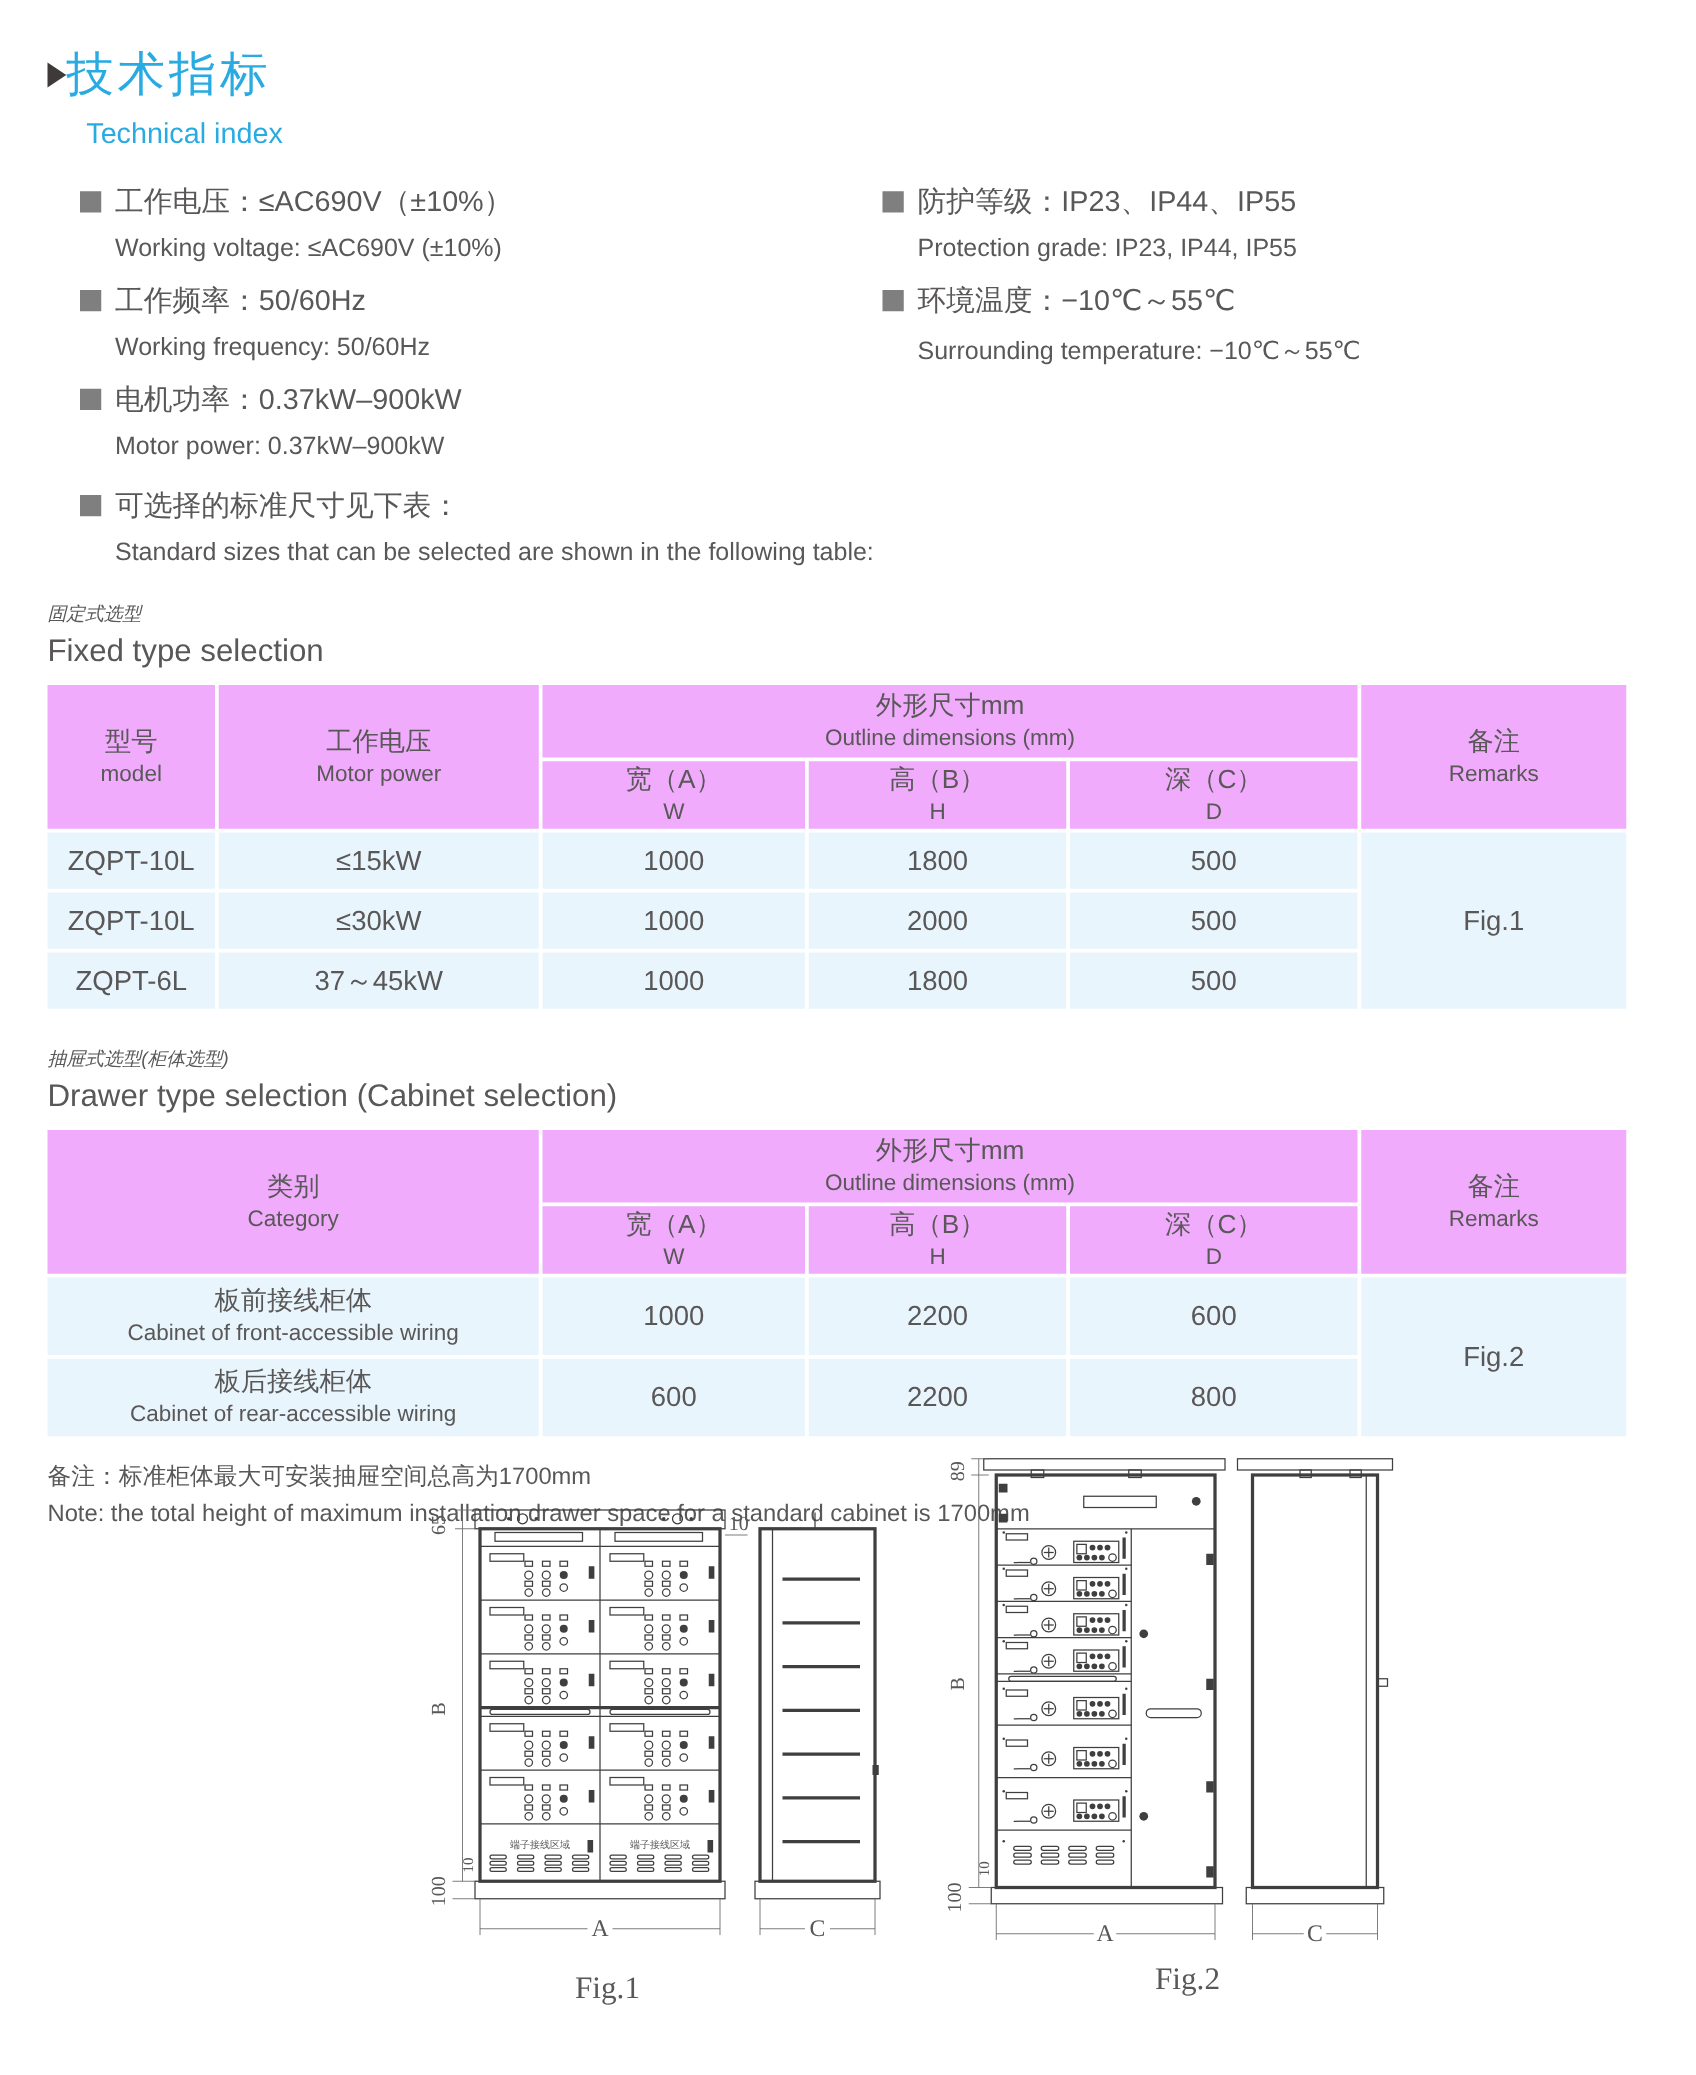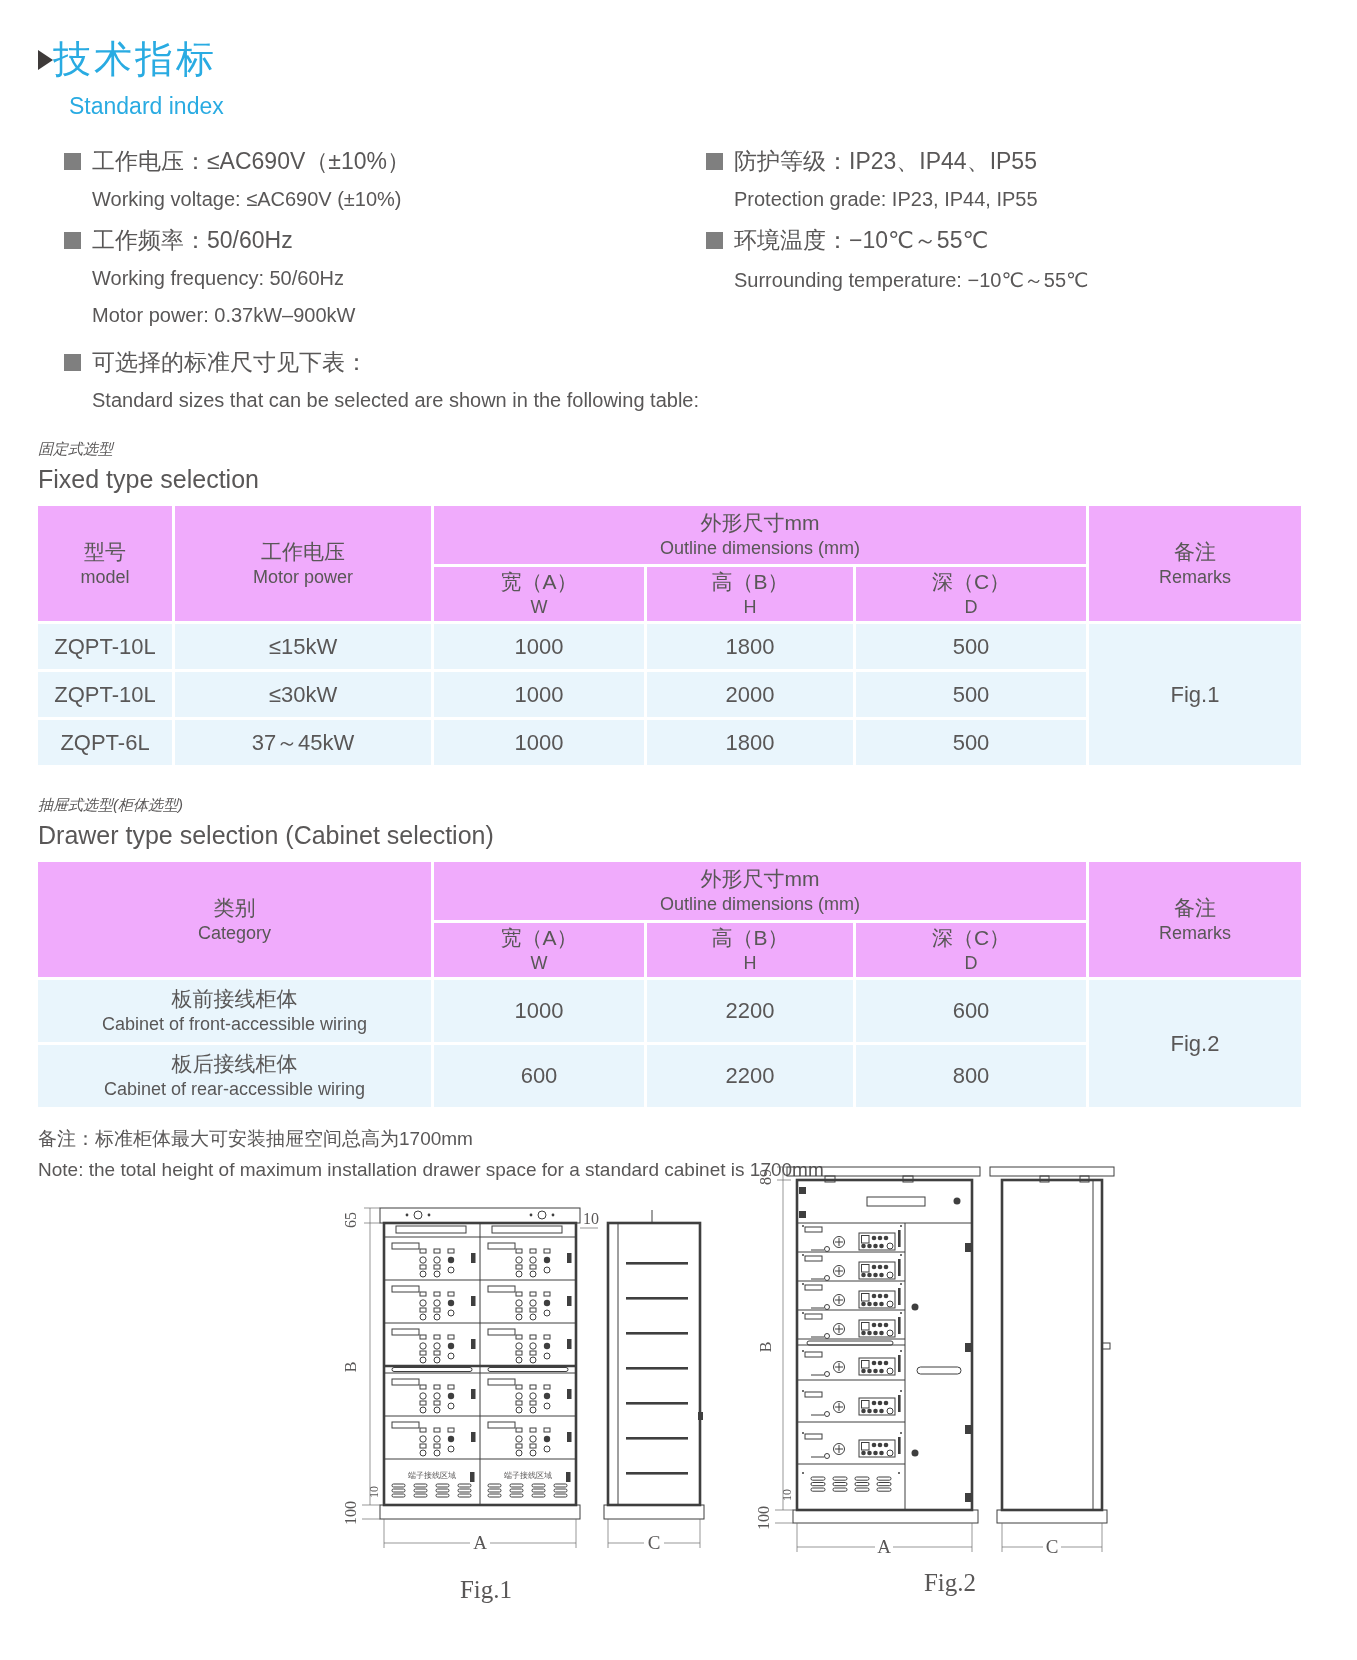--- a/index.html
+++ b/index.html
@@ -55,39 +55,43 @@
 </head>
 <body>
 
 <div class="page">
   <div class="content">
 
     <div class="title-row">
       <span class="arrow-icon"></span>
       <span class="title">技术指标</span>
     </div>
-    <div class="subtitle">Standard index</div>
+    <div class="subtitle">Technical index</div>
 
     <div class="specs">
       <div>
         <div class="spec-item">
           <div class="spec-zh">
               <span class="sq"></span>
               <span>工作电压：≤AC690V（±10%）</span>
             </div>
           <div class="spec-en">Working voltage: ≤AC690V (±10%)</div>
         </div>
         <div class="spec-item">
           <div class="spec-zh">
               <span class="sq"></span>
               <span>工作频率：50/60Hz</span>
             </div>
           <div class="spec-en">Working frequency: 50/60Hz</div>
         </div>
         <div class="spec-item">
+          <div class="spec-zh">
+              <span class="sq"></span>
+              <span>电机功率：0.37kW–900kW</span>
+            </div>
           <div class="spec-en">Motor power: 0.37kW–900kW</div>
         </div>
       </div>
       <div>
         <div class="spec-item">
           <div class="spec-zh">
               <span class="sq"></span>
               <span>防护等级：IP23、IP44、IP55</span>
             </div>
           <div class="spec-en">Protection grade: IP23, IP44, IP55</div>

